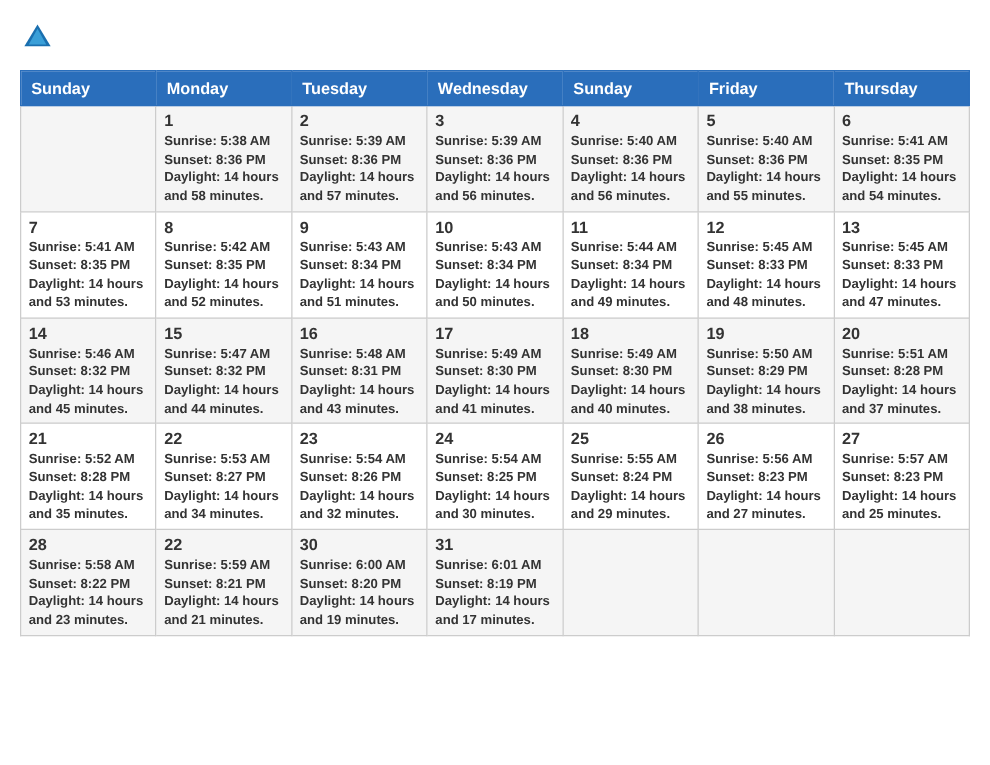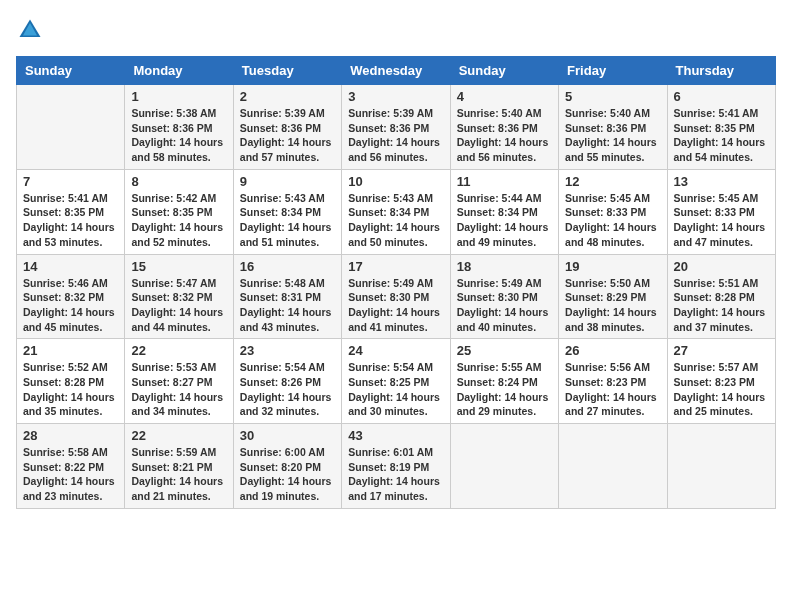--- a/index.html
+++ b/index.html
@@ -252,21 +252,21 @@
         </td>
         <td>
           <span class="day-number">22</span>
           <div class="cell-info">Sunrise: 5:59 AM<br>Sunset: 8:21 PM<br>Daylight: 14 hours<br>and 21 minutes.</div>
         </td>
         <td>
           <span class="day-number">30</span>
           <div class="cell-info">Sunrise: 6:00 AM<br>Sunset: 8:20 PM<br>Daylight: 14 hours<br>and 19 minutes.</div>
         </td>
         <td>
-          <span class="day-number">43</span>
+          <span class="day-number">31</span>
           <div class="cell-info">Sunrise: 6:01 AM<br>Sunset: 8:19 PM<br>Daylight: 14 hours<br>and 17 minutes.</div>
         </td>
         <td class="empty-cell"></td>
         <td class="empty-cell"></td>
         <td class="empty-cell"></td>
       </tr>
     </tbody>
 </table>
 
 </body></html>

